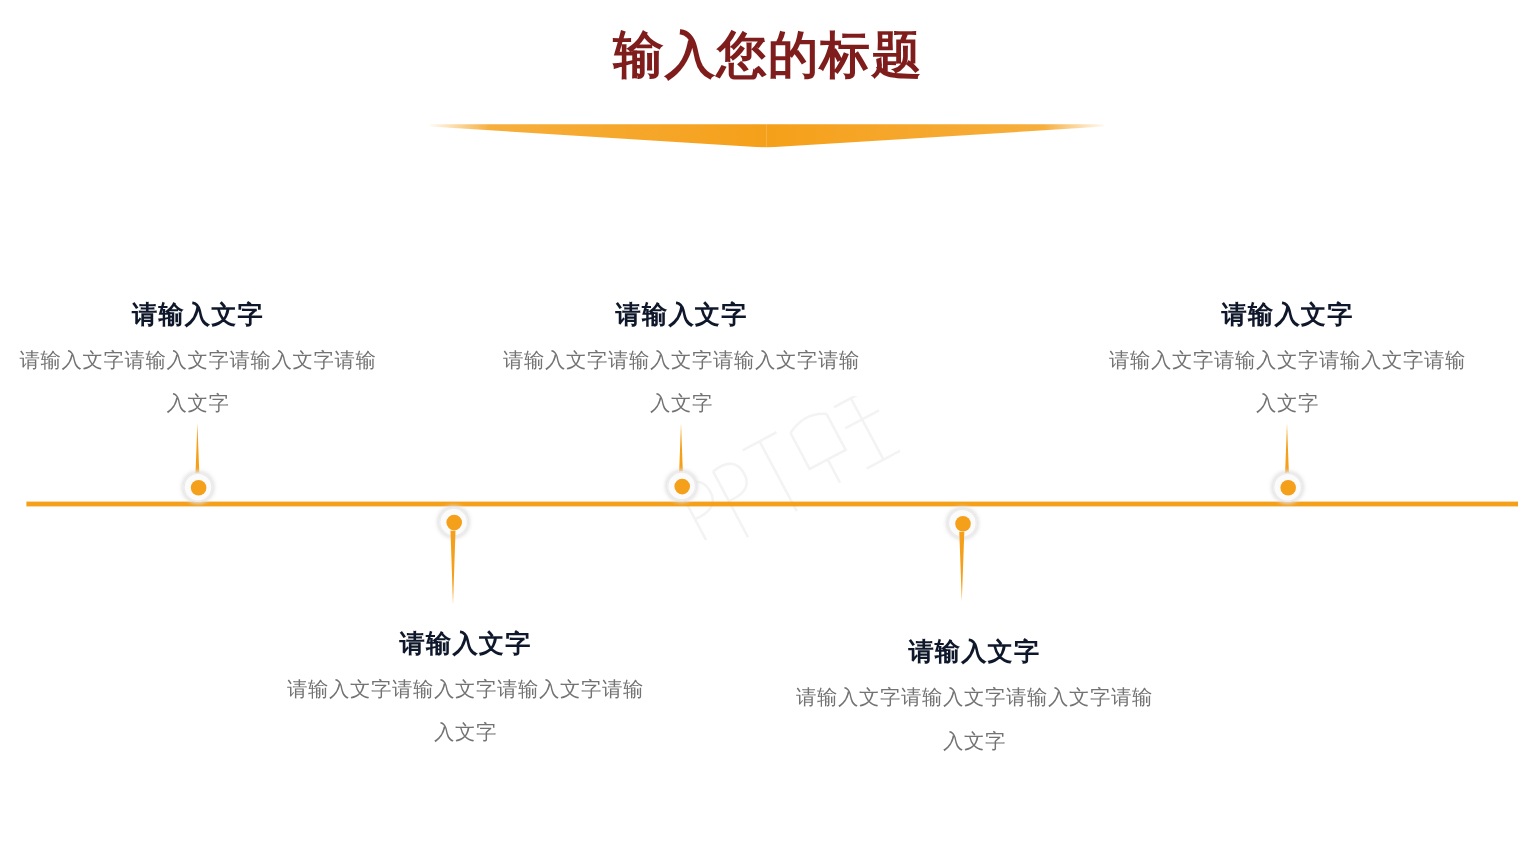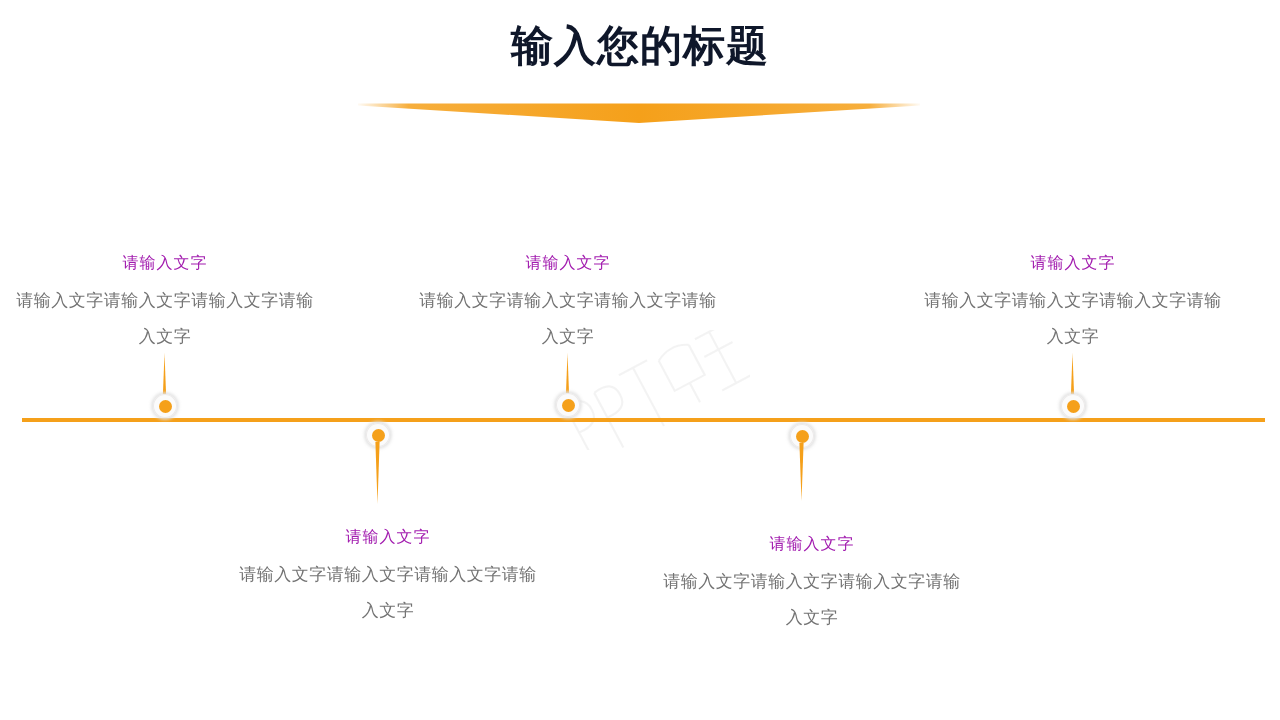--- a/index.html
+++ b/index.html
@@ -19,21 +19,21 @@
   
   .title {
     position: absolute;
     left: 0;
     top: 20px;
     width: 1280px;
     text-align: center;
     font-family: "Liberation Sans", "DejaVu Sans", sans-serif;
     font-size: 42px;
     font-weight: bold;
-    color: #0f172a;
+    color: #7f1d1d;
     letter-spacing: 1px;
     line-height: 52px;
     white-space: nowrap;
   }
 
   
   .title-ribbon {
     position: absolute;
     left: 358px;
     top: 102px;
@@ -91,23 +91,23 @@
   .needle svg { display: block; width: 7px; height: 100%; }
 
   
   .block {
     position: absolute;
     width: 300px;
     text-align: center;
   }
   .block .head {
     font-family: "Liberation Sans", "DejaVu Sans", sans-serif;
-    font-size: 16px;
-    font-weight: normal;
-    color: #a21caf;
+    font-size: 21px;
+    font-weight: bold;
+    color: #0f172a;
     letter-spacing: 1px;
     line-height: 26px;
     margin-bottom: 7px;
   }
   .block .body {
     font-family: "Liberation Serif", "DejaVu Serif", serif;
     font-size: 17px;
     font-weight: normal;
     color: #737373;
     line-height: 36px;

